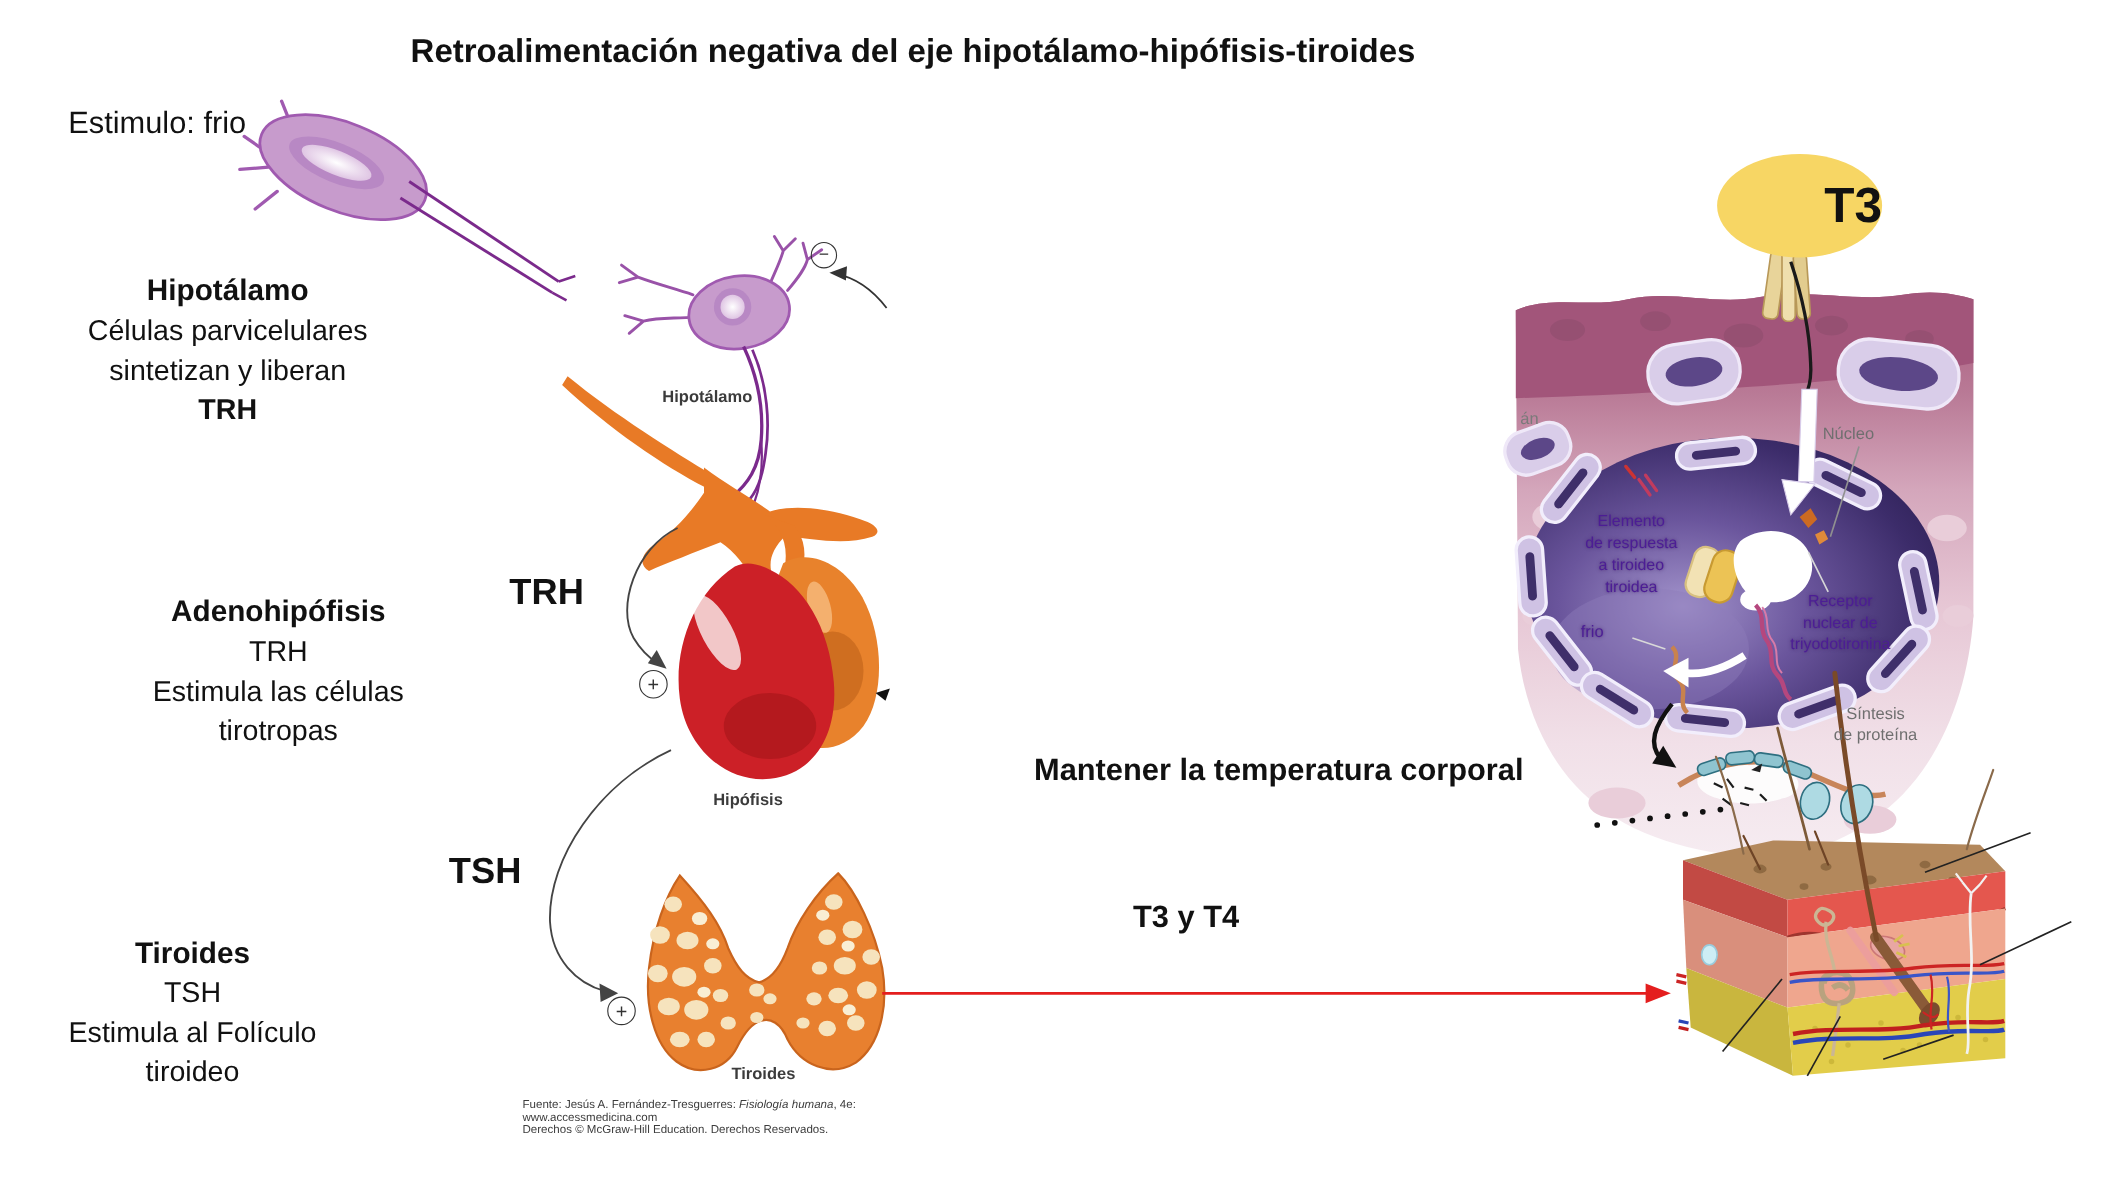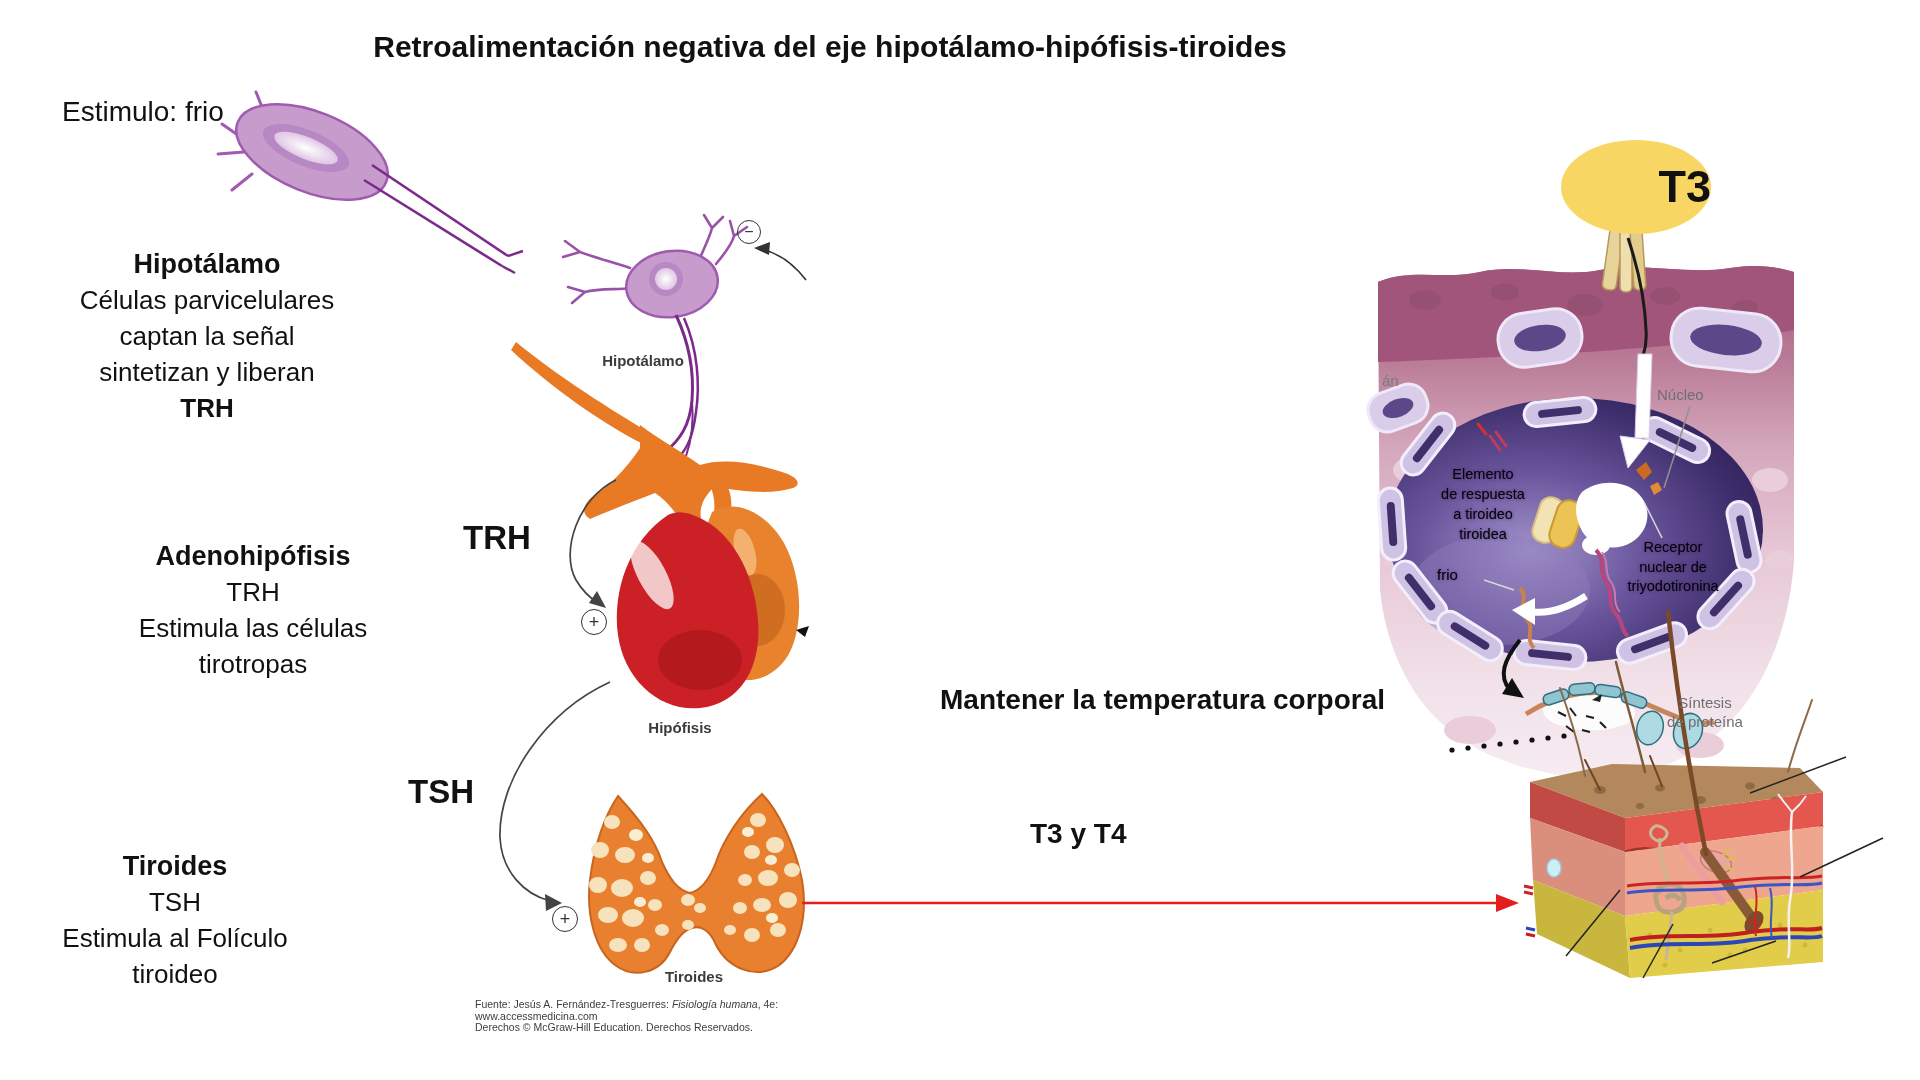--- a/index.html
+++ b/index.html
@@ -15,21 +15,21 @@
   .big-h{font-size:33px;font-weight:700;}
   .small-lab{font-size:15px;font-weight:600;color:#3b3b3b;}
   .mid-h{font-size:28px;font-weight:700;}
   .sign{position:absolute;z-index:2;border:1.6px solid #333;border-radius:50%;
         display:flex;align-items:center;justify-content:center;color:#333;
         transform:translate(-50%,-50%);background:rgba(255,255,255,.0);}
   .sign.m{width:22px;height:22px;font-size:16px;}
   .sign.p{width:24px;height:24px;font-size:18px;}
   .t3oval{position:absolute;z-index:2;display:flex;align-items:center;justify-content:flex-end;
           border-radius:50%;background:#f7d664;font-size:45px;font-weight:700;color:#111;}
-  .whitelab{font-size:14.5px;line-height:20px;color:#000000;text-shadow:0 0 3px rgba(70,40,110,.9);}
+  .whitelab{font-size:14.5px;line-height:20px;color:#4c1d95;text-shadow:0 0 3px rgba(70,40,110,.9);}
   .graylab{color:#6f6f6f;font-size:15px;line-height:19px;}
   .src{font-size:10.5px;line-height:11.5px;color:#3c3c3c;}
   .src i{font-style:italic;}
 </style>
 </head>
 <body>
 
 <div id="stage">
 
 <svg class="art" width="1920" height="1080" viewBox="0 0 1920 1080">
@@ -382,21 +382,20 @@
   </g>
 </svg>
 
 <div class="t title cx" style="left:830px;top:30px;">Retroalimentación negativa del eje hipotálamo-hipófisis-tiroides</div>
 
 <div class="t" style="left:62px;top:96px;font-size:28px;">Estimulo: frio</div>
 
 <div class="t cx body26" style="left:207px;top:246px;">
   <div class="h27">Hipotálamo</div>
   <div>Células parvicelulares</div>
-  <div>captan la señal</div>
   <div>sintetizan y liberan</div>
   <div class="b">TRH</div>
 </div>
 
 <div class="t cx body26" style="left:253px;top:538px;">
   <div class="h27">Adenohipófisis</div>
   <div>TRH</div>
   <div>Estimula las células</div>
   <div>tirotropas</div>
 </div>
@@ -437,21 +436,21 @@
 </div>
 
 <div class="t whitelab" style="left:1437px;top:565px;font-size:15px;">frio</div>
 
 <div class="t cx whitelab" style="left:1673px;top:538px;line-height:19.5px;">
   <div>Receptor</div>
   <div>nuclear de</div>
   <div>triyodotironina</div>
 </div>
 
-<div class="t cx graylab" style="left:1705px;top:693px;">
+<div class="t cx graylab" style="left:1705px;top:640px;">
   <div>Síntesis</div>
   <div>de proteína</div>
 </div>
 
 <div class="t src" style="left:475px;top:999px;">
   <div><span>Fuente: Jesús A. Fernández-Tresguerres: </span><i>Fisiología humana</i><span>, 4e:</span></div>
   <div>www.accessmedicina.com</div>
   <div>Derechos © McGraw-Hill Education. Derechos Reservados.</div>
 </div>
 

